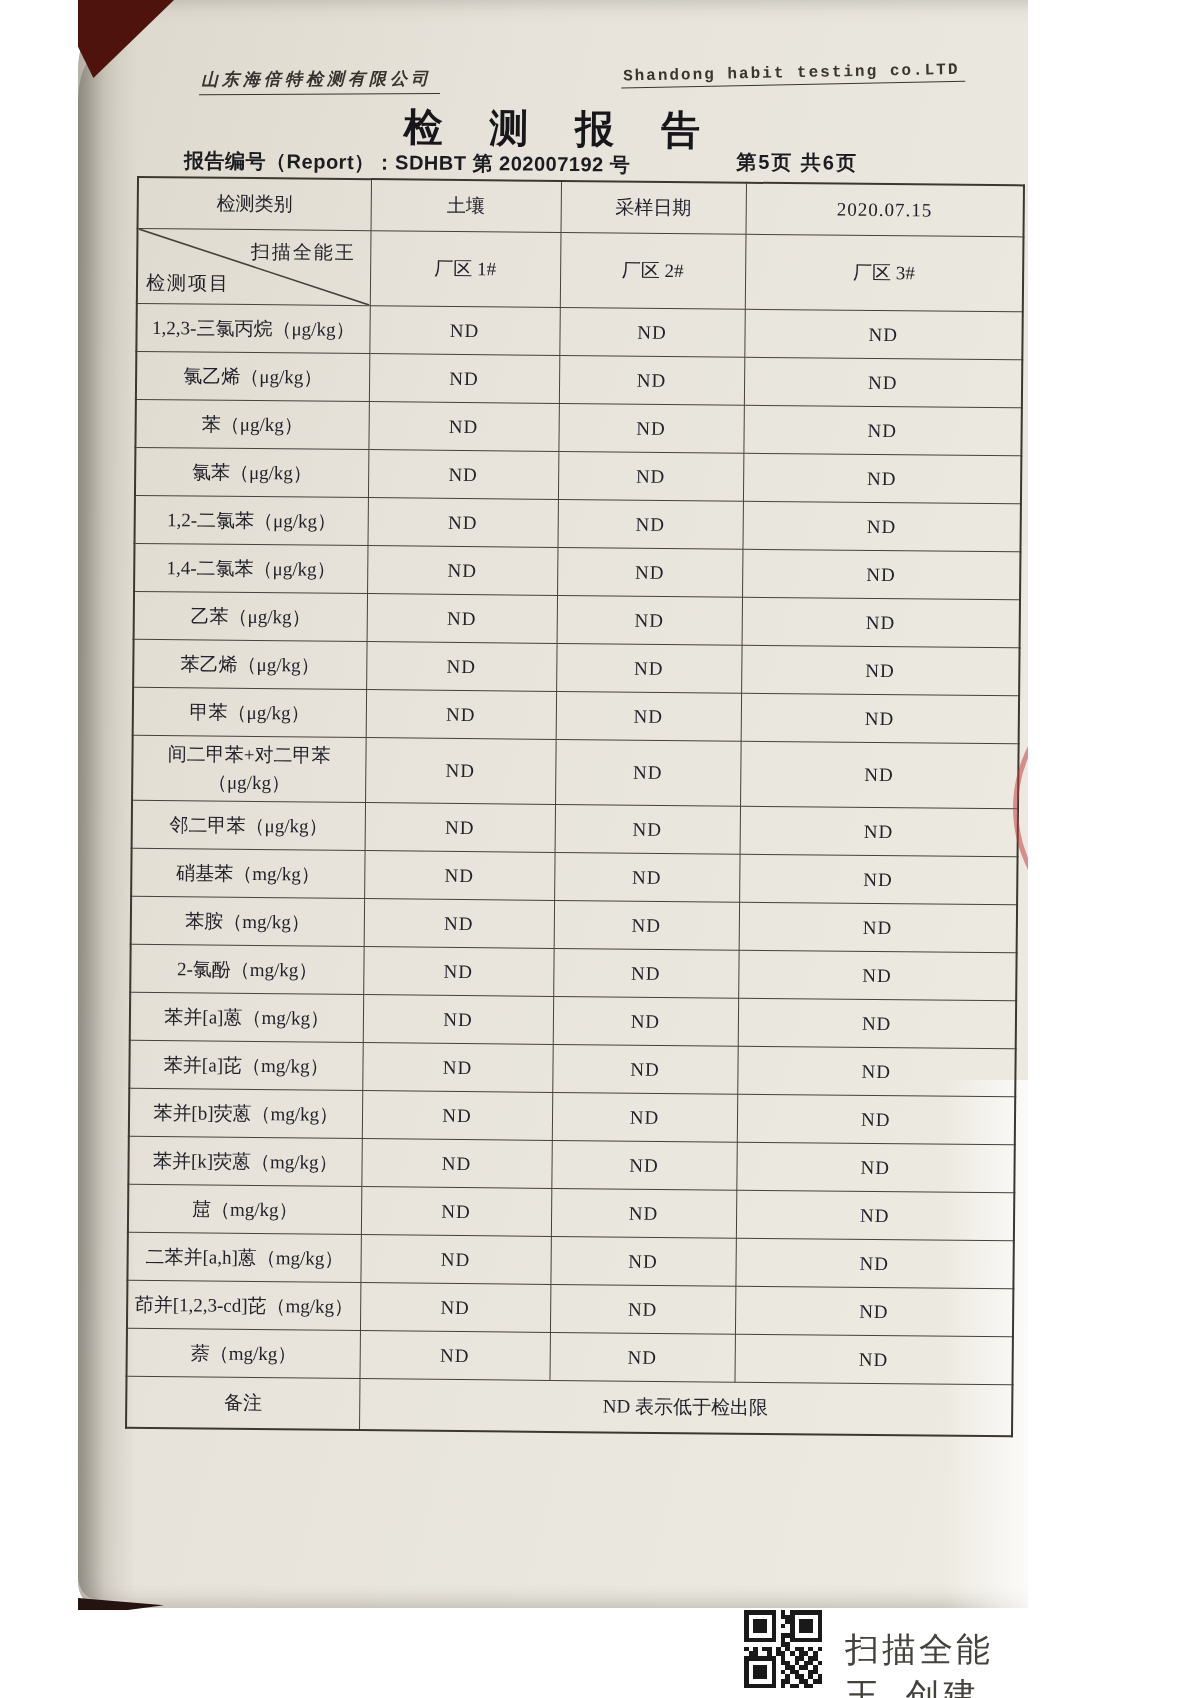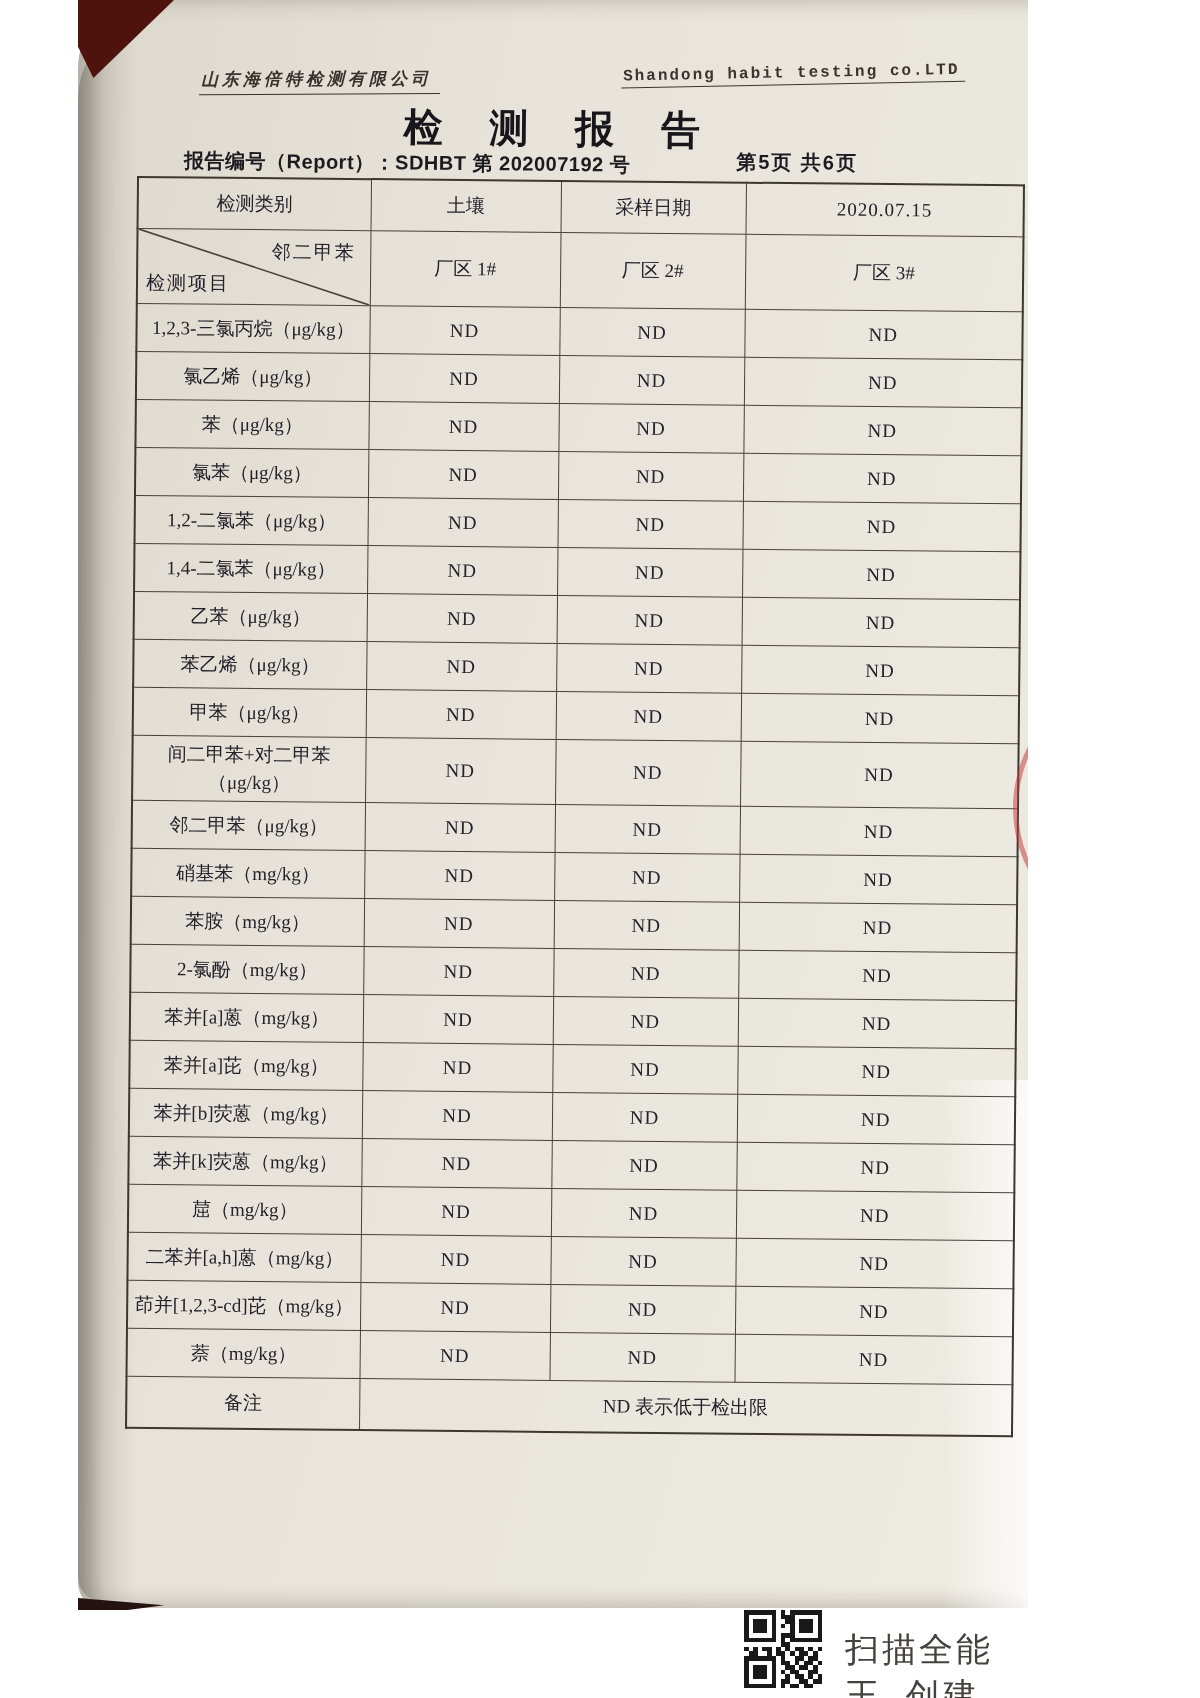--- a/index.html
+++ b/index.html
@@ -128,21 +128,21 @@
           <td>检测类别</td>
           <td>土壤</td>
           <td>采样日期</td>
           <td class="date-cell">2020.07.15</td>
         </tr>
         <tr class="hrow2">
           <td class="corner">
             <svg viewBox="0 0 233 74" preserveAspectRatio="none">
               <line x1="0" y1="0" x2="233" y2="74" stroke="#46413a" stroke-width="1.6"></line>
             </svg>
-            <span class="corner-top">邻二甲苯</span>
+            <span class="corner-top">扫描全能王</span>
             <span class="corner-bottom">检测项目</span>
           </td>
           <td>厂区 1#</td>
           <td>厂区 2#</td>
           <td>厂区 3#</td>
         </tr>
 
         <tr class="drow">
             <td>1,2,3-三氯丙烷（μg/kg）</td>
             <td class="nd">ND</td>

